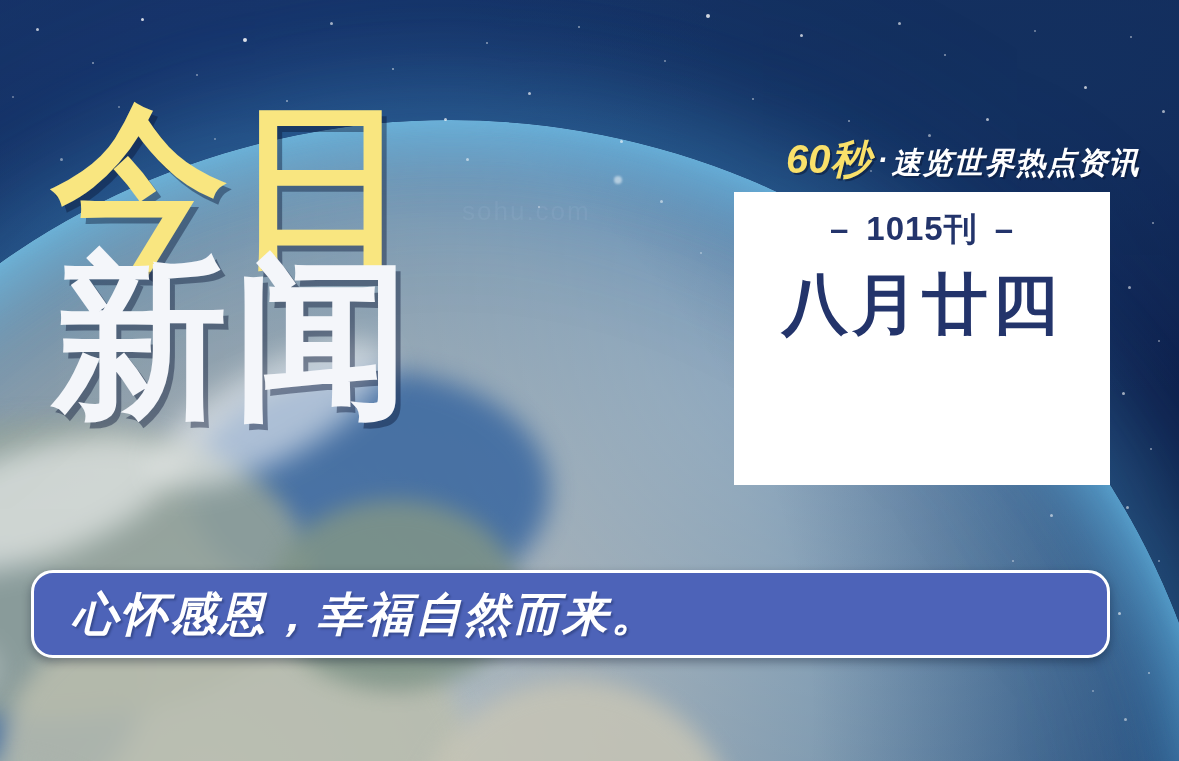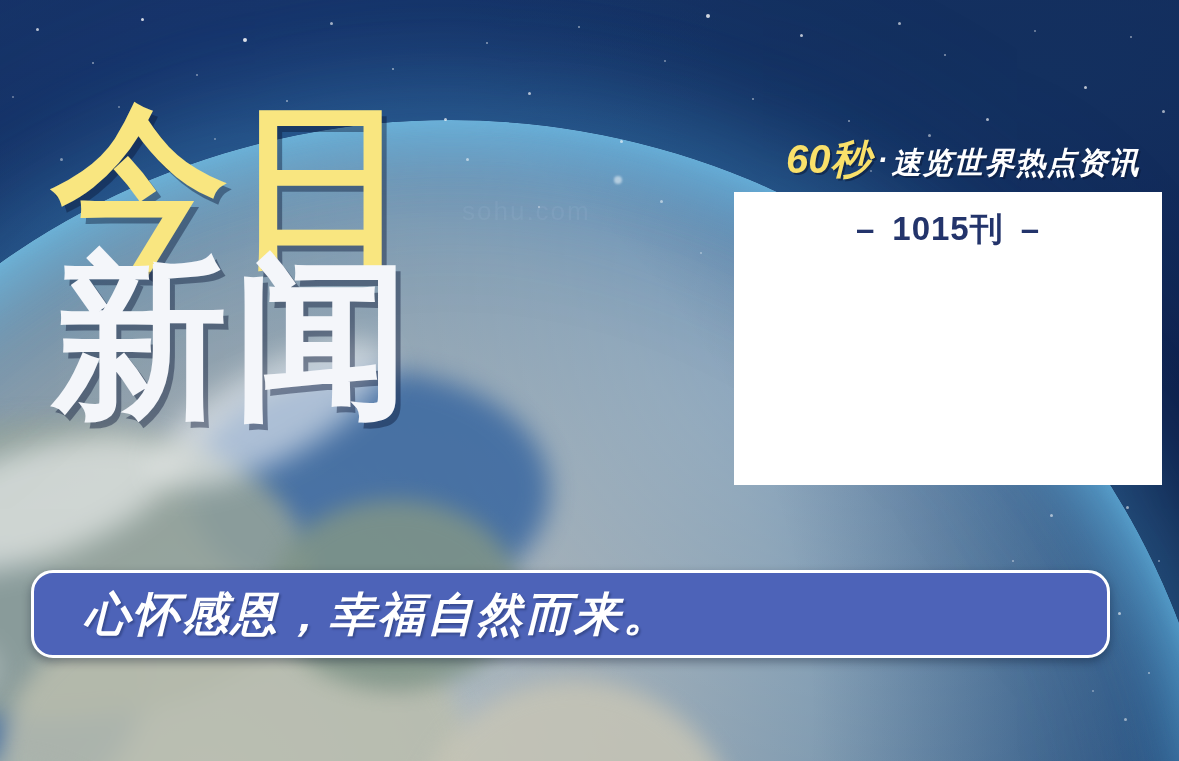--- a/index.html
+++ b/index.html
@@ -185,21 +185,21 @@
     color: #ffffff;
     letter-spacing: 1px;
     text-shadow: 2px 2px 0 rgba(8,20,48,0.45);
   }
 
   
   .card {
     position: absolute;
     left: 734px;
     top: 192px;
-    width: 428px;
+    width: 376px;
     height: 293px;
     background: #ffffff;
     text-align: center;
     color: #23346b;
   }
   .card-issue {
     margin-top: 20px;
     font-size: 33px;
     font-weight: 700;
     letter-spacing: 1px;
@@ -232,21 +232,20 @@
     top: 570px;
     width: 1079px;
     height: 88px;
     box-sizing: border-box;
     background: #4d63b8;
     border: 3px solid #ffffff;
     border-radius: 22px;
     display: flex;
     align-items: center;
     box-shadow: 0 4px 10px rgba(4,12,34,0.35);
-    padding-left: 12px;
   }
   .quote-text {
     margin-left: 38px;
     color: #ffffff;
     font-size: 46px;
     font-weight: 700;
     font-style: italic;
     letter-spacing: 3px;
     line-height: 1;
     white-space: nowrap;
@@ -345,19 +344,20 @@
   </div>
 
   <div class="tagline">
     <span class="sec">60秒</span><span class="dot">·</span><span class="desc">速览世界热点资讯</span>
   </div>
 
   <div class="card">
     <div class="card-issue">
       <span class="dash">–</span><span>1015刊</span><span class="dash">–</span>
     </div>
+    <div class="card-lunar">八月廿四</div>
   </div>
 
   <div class="quote-bar">
     <span class="quote-text">心怀感恩，幸福自然而来。</span>
   </div>
 
 </div>
 
 </body></html>

